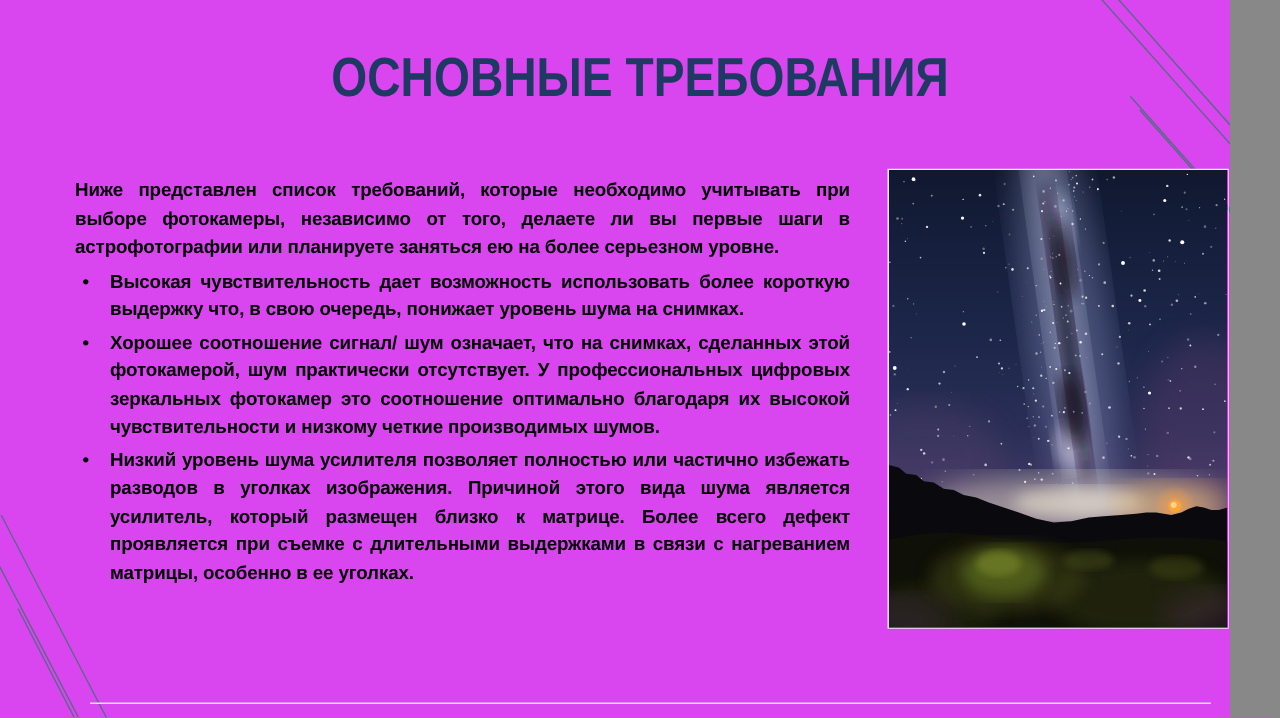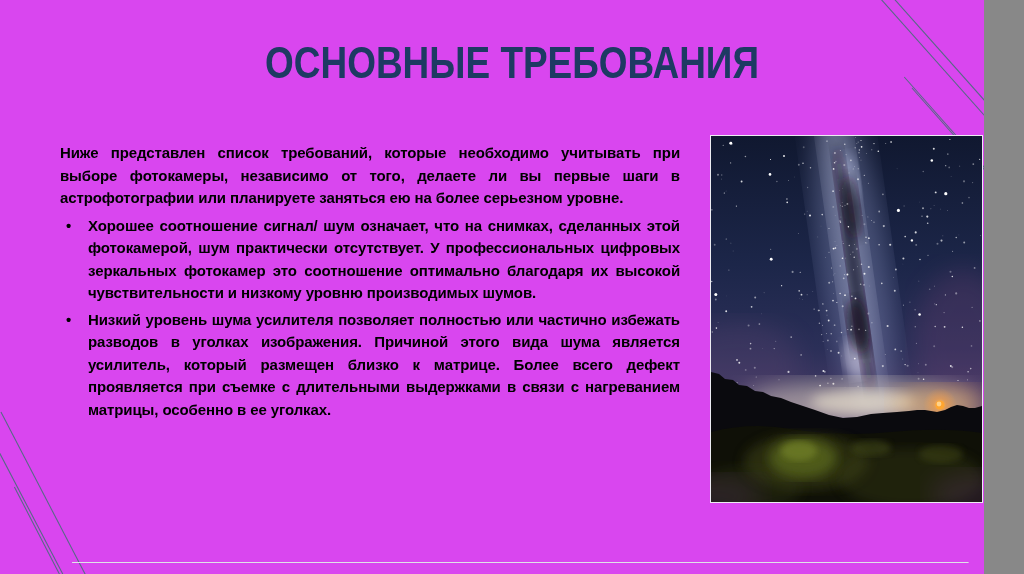--- a/index.html
+++ b/index.html
@@ -51,21 +51,23 @@
     </g>
     <path d="M75,562.5 L1008,562.5" stroke="#dfe3e8" stroke-width="1.2"></path>
   </svg>
 
   <h1 class="title">ОСНОВНЫЕ ТРЕБОВАНИЯ</h1>
 
   <div class="text-col">
     <p>Ниже представлен список требований, которые необходимо учитывать при выборе фотокамеры, независимо от того, делаете ли вы первые шаги в астрофотографии или планируете заняться ею на более серьезном уровне.</p>
     <ul class="req-list">
       <li>
-        <span>Хорошее соотношение сигнал/ шум означает, что на снимках, сделанных этой фотокамерой, шум практически отсутствует. У профессиональных цифровых зеркальных фотокамер это соотношение оптимально благодаря их высокой чувствительности и низкому уровню производимых шумов.</span></li>
+        <span>Высокая чувствительность дает возможность использовать более короткую выдержку что, в свою очередь, понижает уровень шума на снимках.</span></li>
+      <li>
+        <span>Хорошее соотношение сигнал/ шум означает, что на снимках, сделанных этой фотокамерой, шум практически отсутствует. У профессиональных цифровых зеркальных фотокамер это соотношение оптимально благодаря их высокой чувствительности и низкому четкие производимых шумов.</span></li>
       <li>
         <span>Низкий уровень шума усилителя позволяет полностью или частично избежать разводов в уголках изображения. Причиной этого вида шума является усилитель, который размещен близко к матрице. Более всего дефект проявляется при съемке с длительными выдержками в связи с нагреванием матрицы, особенно в ее уголках.</span></li>
     </ul>
   </div>
 
   <div class="photo" title="Ночное небо с Млечным Путём над горным хребтом, оранжевый восход луны у горизонта, тёмная растительность на переднем плане">
     <svg viewBox="0 0 271 366" preserveAspectRatio="none">
       <defs>
         <linearGradient id="sky" x1="0" y1="0" x2="0" y2="1">
           <stop offset="0" stop-color="#101830"></stop>

